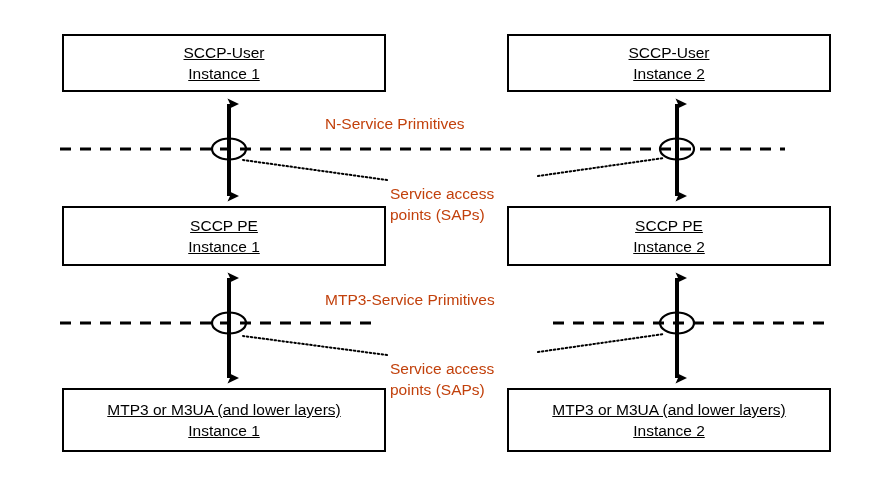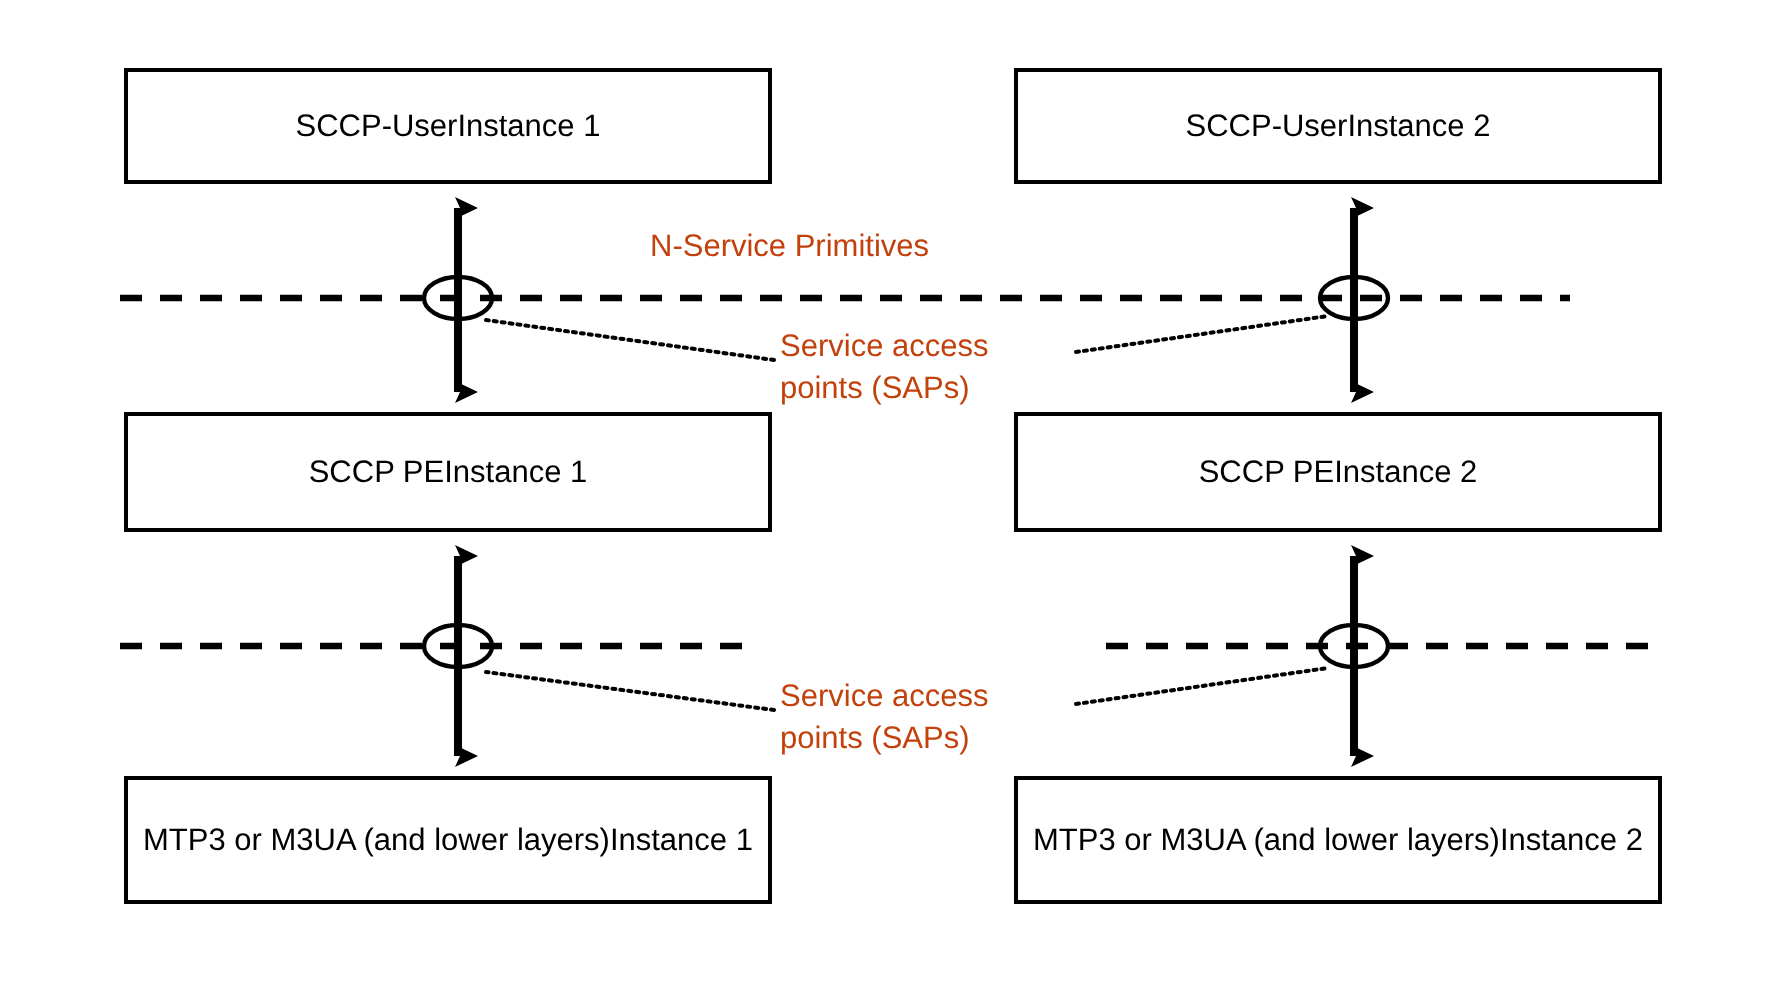--- a/index.html
+++ b/index.html
@@ -23,41 +23,43 @@
     top: 0;
     width: 883px;
     height: 492px;
   }
   .layer-box {
     position: absolute;
     border: 2px solid #000000;
     background: #ffffff;
     box-sizing: border-box;
     display: flex;
-    flex-direction: row;
+    flex-direction: column;
     align-items: center;
     justify-content: center;
     font-size: 15.5px;
     line-height: 21px;
     color: #000000;
+    text-decoration: underline;
   }
   .layer-box .box-line {
     display: block;
     white-space: nowrap;
   }
   .label {
     position: absolute;
     font-size: 15.5px;
     line-height: 21px;
     color: #c2410c;
     white-space: nowrap;
   }
   .label.two-line {
     white-space: normal;
     text-align: left;
+    margin-top: 20px;
   }
   .label .lbl-line {
     display: block;
   }
 </style>
 </head>
 <body>
 
 <div id="diagram-root">
 
@@ -127,19 +129,20 @@
     <span class="box-line">Instance 2</span>
   </div>
 
   <div class="label" style="left:325px; top:113px;">N-Service Primitives</div>
 
   <div class="label two-line" style="left:390px; top:163px;">
     <span class="lbl-line">Service access</span>
     <span class="lbl-line">points (SAPs)</span>
   </div>
 
+  <div class="label" style="left:325px; top:289px;">MTP3-Service Primitives</div>
 
   <div class="label two-line" style="left:390px; top:338px;">
     <span class="lbl-line">Service access</span>
     <span class="lbl-line">points (SAPs)</span>
   </div>
 
 </div>
 
 </body></html>

